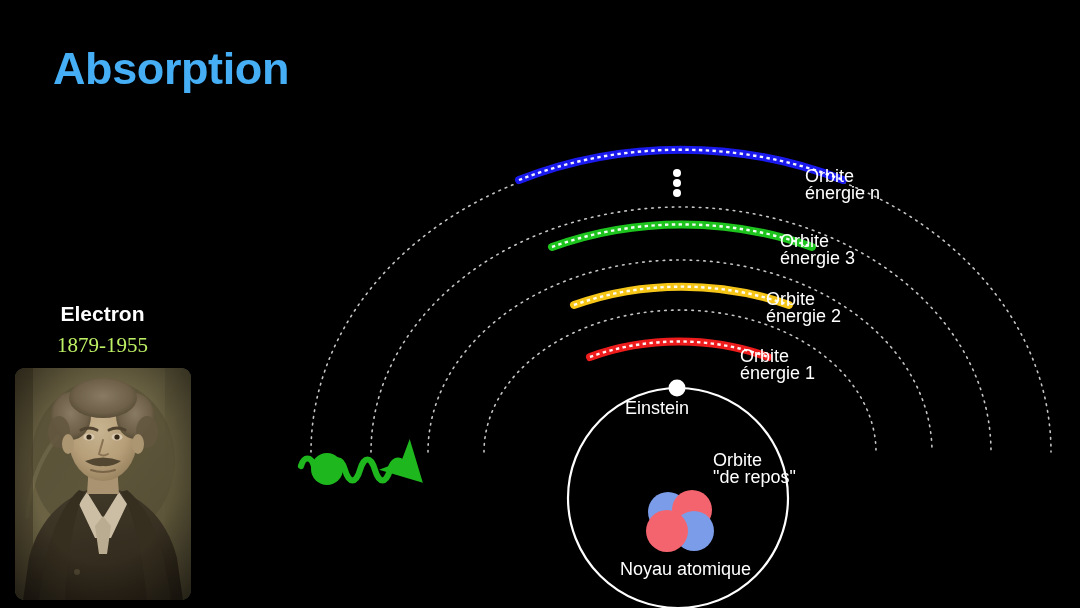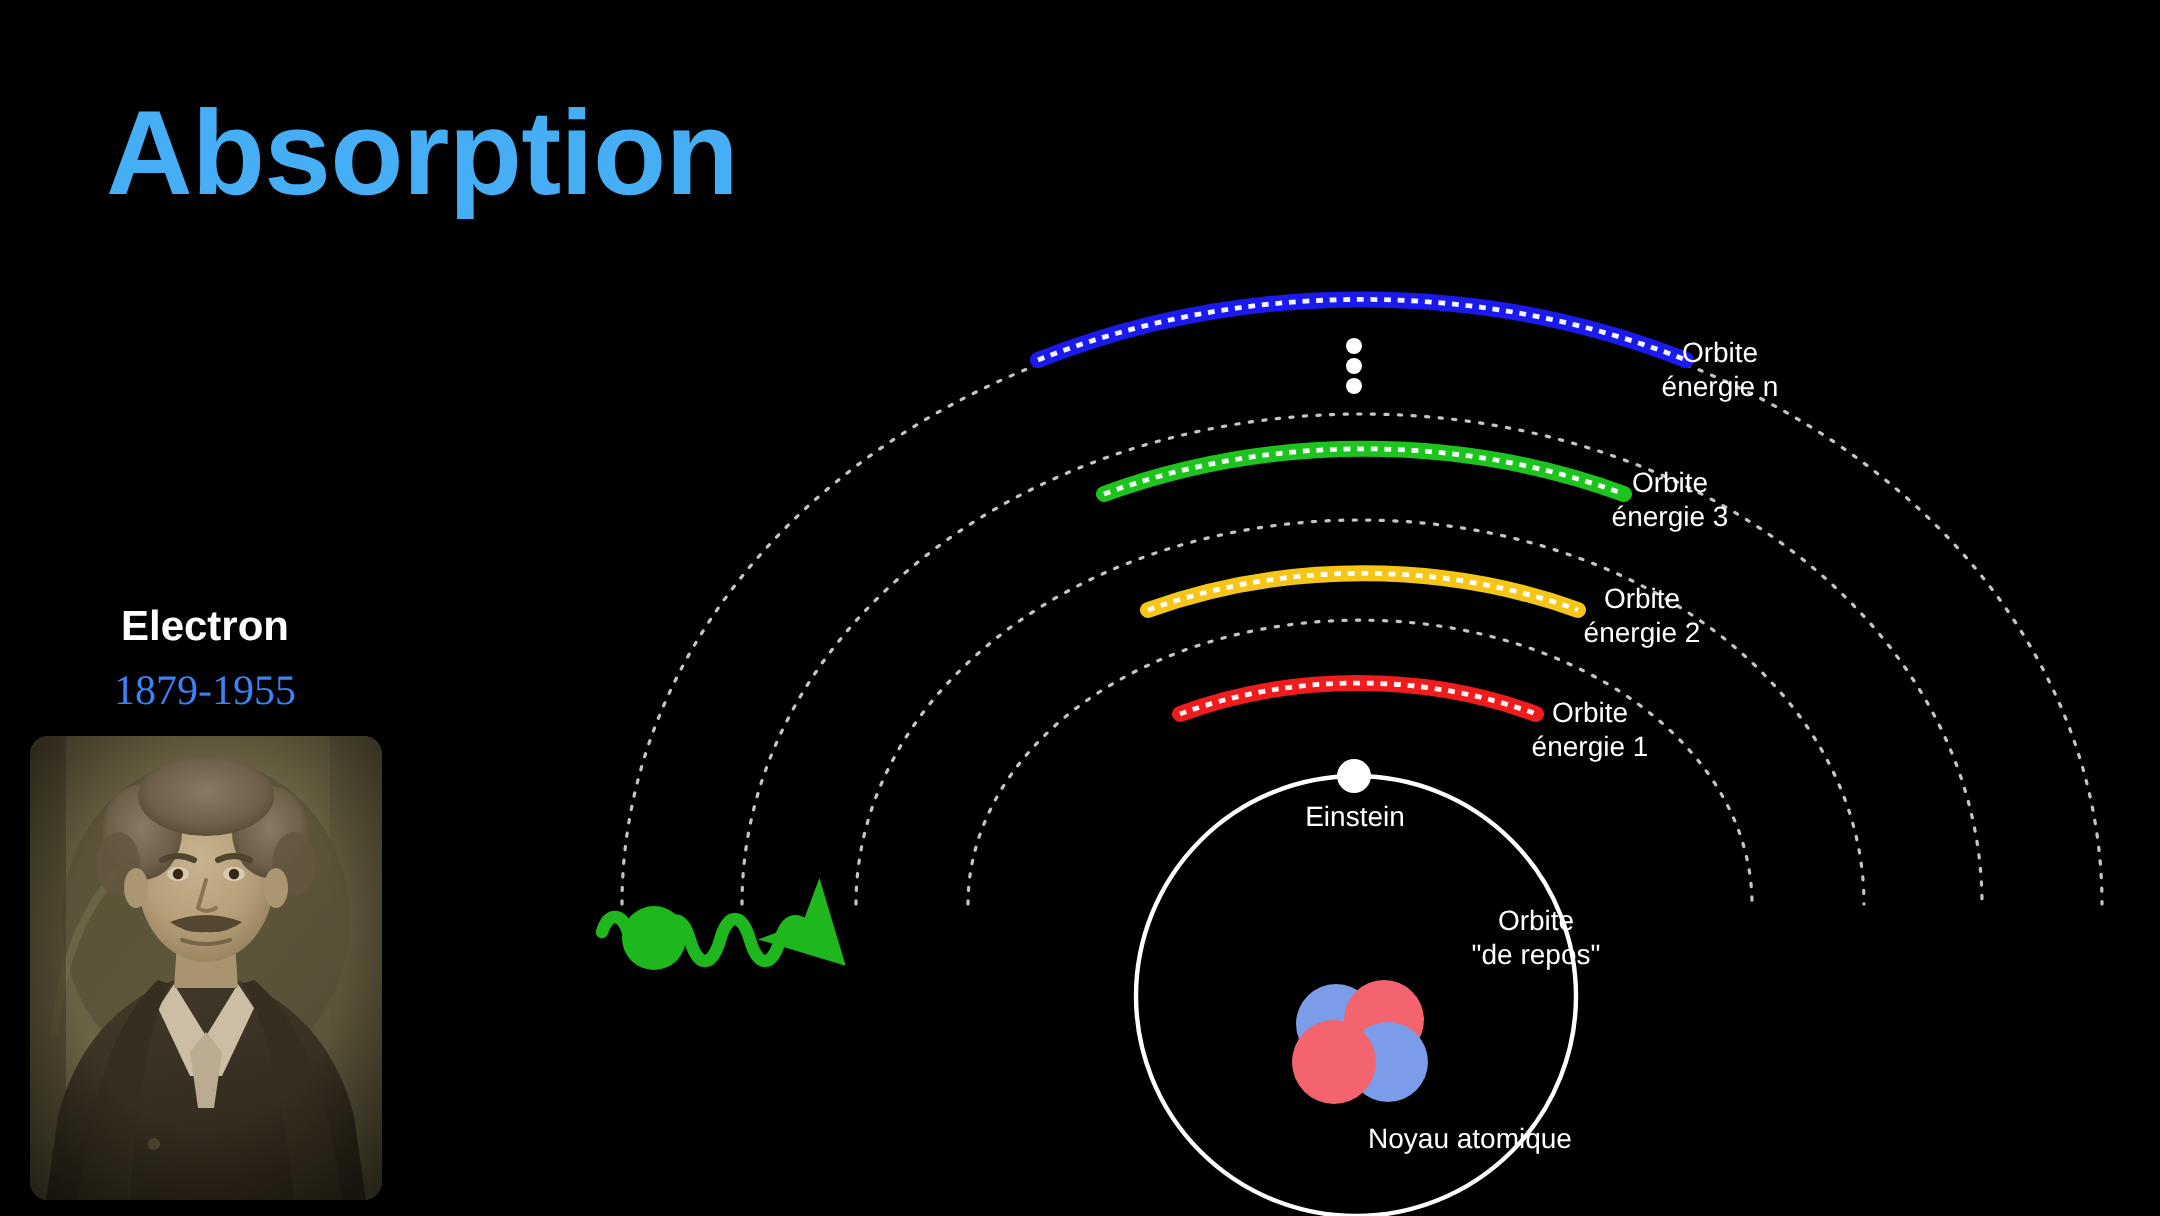--- a/index.html
+++ b/index.html
@@ -21,21 +21,21 @@
     width: 1080px;
     height: 608px;
     background: #000000;
     overflow: hidden;
   }
   
   #slide-title {
     position: absolute;
     left: 53px;
     top: 44px;
-    font-size: 60px;
+    font-size: 45px;
     font-weight: bold;
     color: #45aef5;
     letter-spacing: -0.4px;
     line-height: 1.1;
     white-space: nowrap;
   }
   
   #einstein-name {
     position: absolute;
     left: 15px;
@@ -48,21 +48,21 @@
     white-space: nowrap;
   }
   #einstein-dates {
     position: absolute;
     left: 15px;
     top: 333px;
     width: 175px;
     text-align: center;
     font-family: "Liberation Serif", serif;
     font-size: 21px;
-    color: #3b82f6;
+    color: #bef264;
     white-space: nowrap;
   }
   #einstein-photo {
     position: absolute;
     left: 15px;
     top: 368px;
     width: 176px;
     height: 232px;
     border-radius: 9px;
     overflow: hidden;
@@ -71,23 +71,22 @@
   #diagram {
     position: absolute;
     left: 0; top: 0;
     width: 1080px;
     height: 608px;
   }
   
   .diagram-label {
     position: absolute;
     color: #ffffff;
-    font-size: 14px;
+    font-size: 18px;
     line-height: 17px;
-    text-align: center;
     white-space: pre;
   }
   #label-orbit-n   { left: 805px; top: 168px; width: 110px; }
   #label-orbit-3   { left: 780px; top: 233px; width: 110px; }
   #label-orbit-2   { left: 766px; top: 291px; width: 110px; }
   #label-orbit-1   { left: 740px; top: 348px; width: 110px; }
   #label-electron  { left: 625px; top: 400px; width: 105px; }
   #label-rest      { left: 713px; top: 452px; width: 110px; }
   #label-nucleus   { left: 620px; top: 561px; width: 230px; }
 </style>

